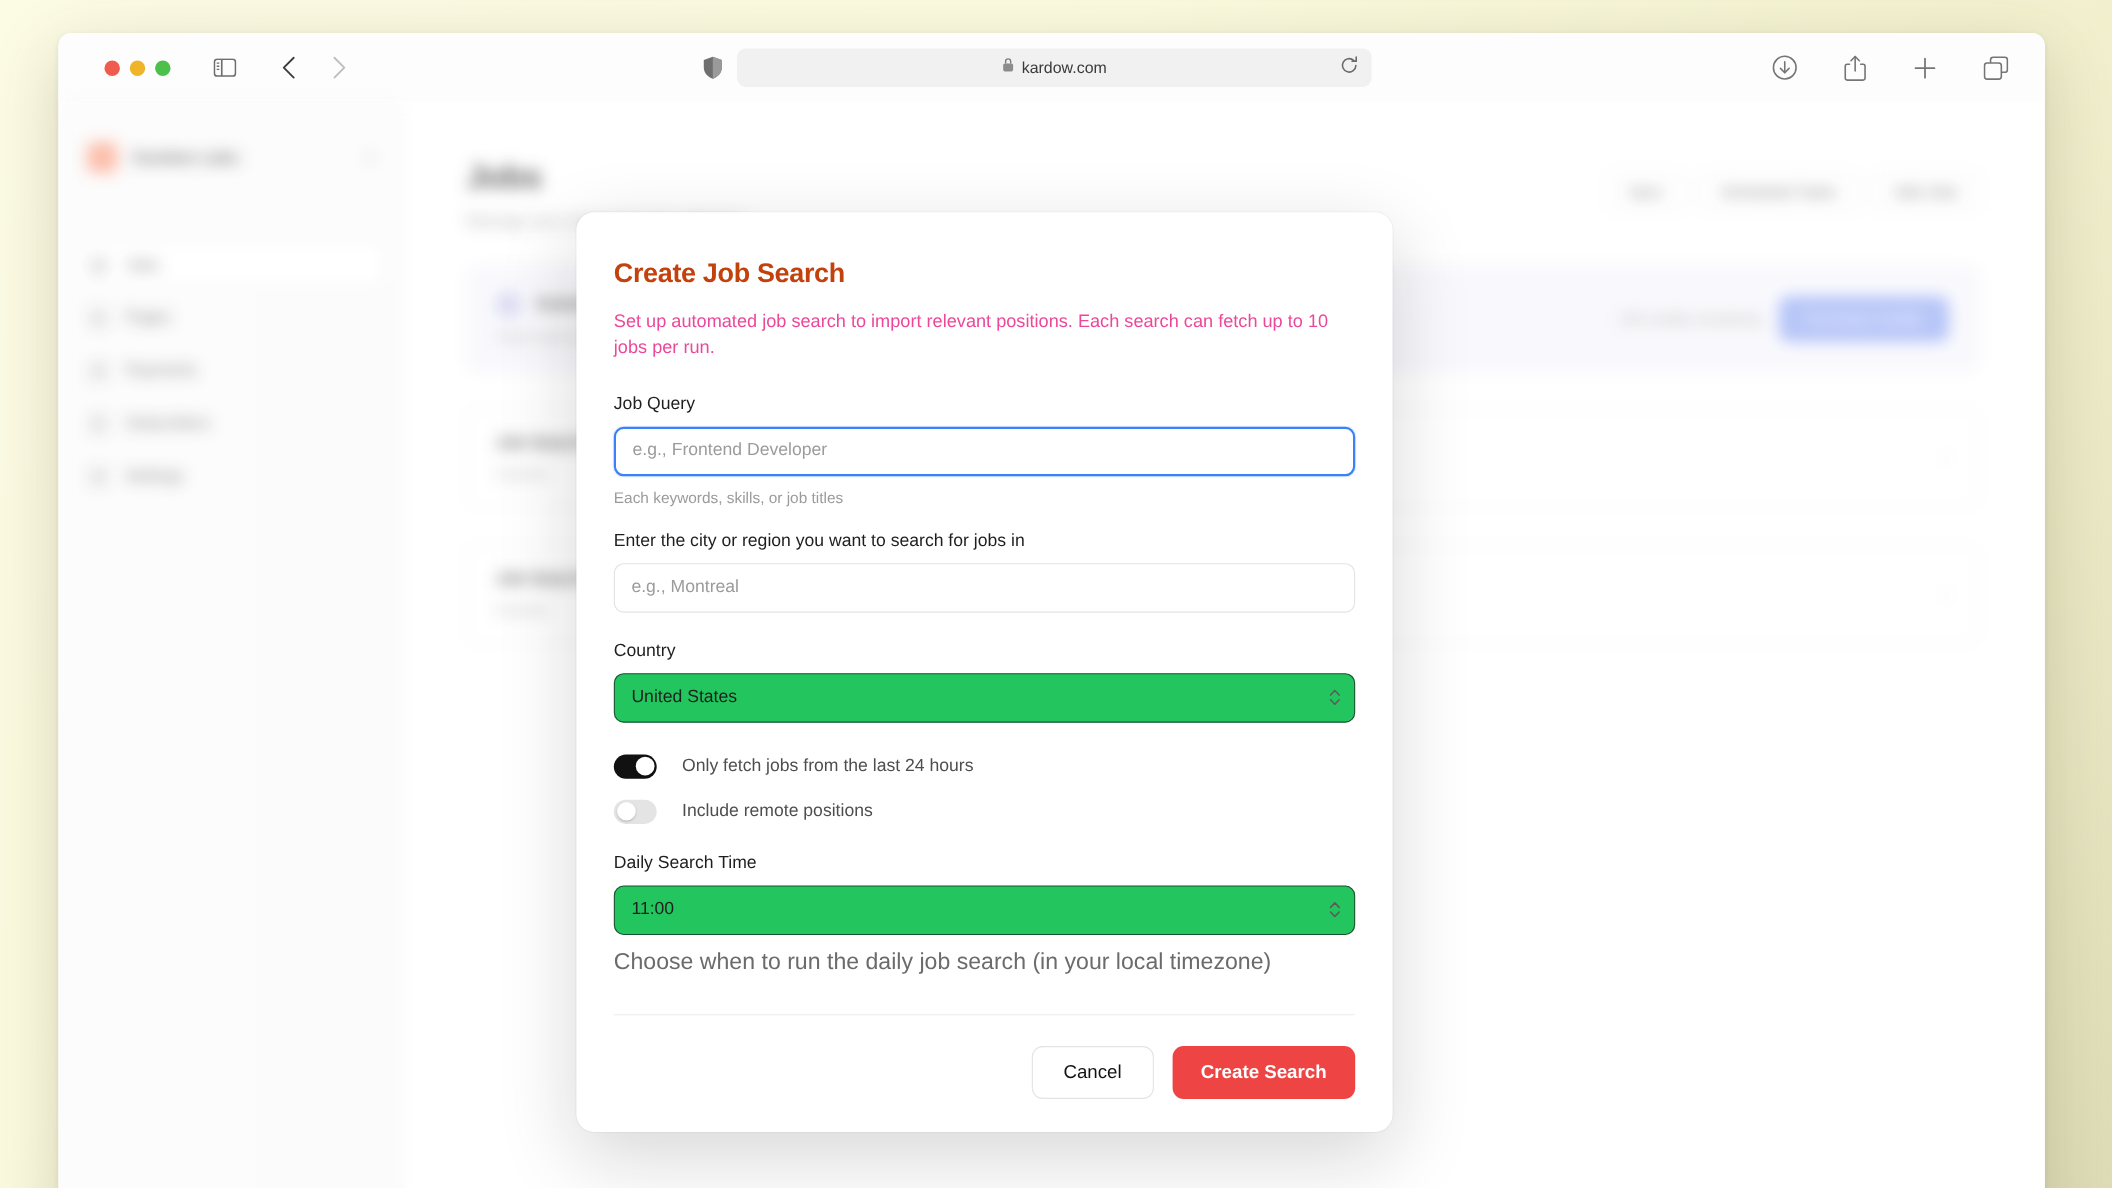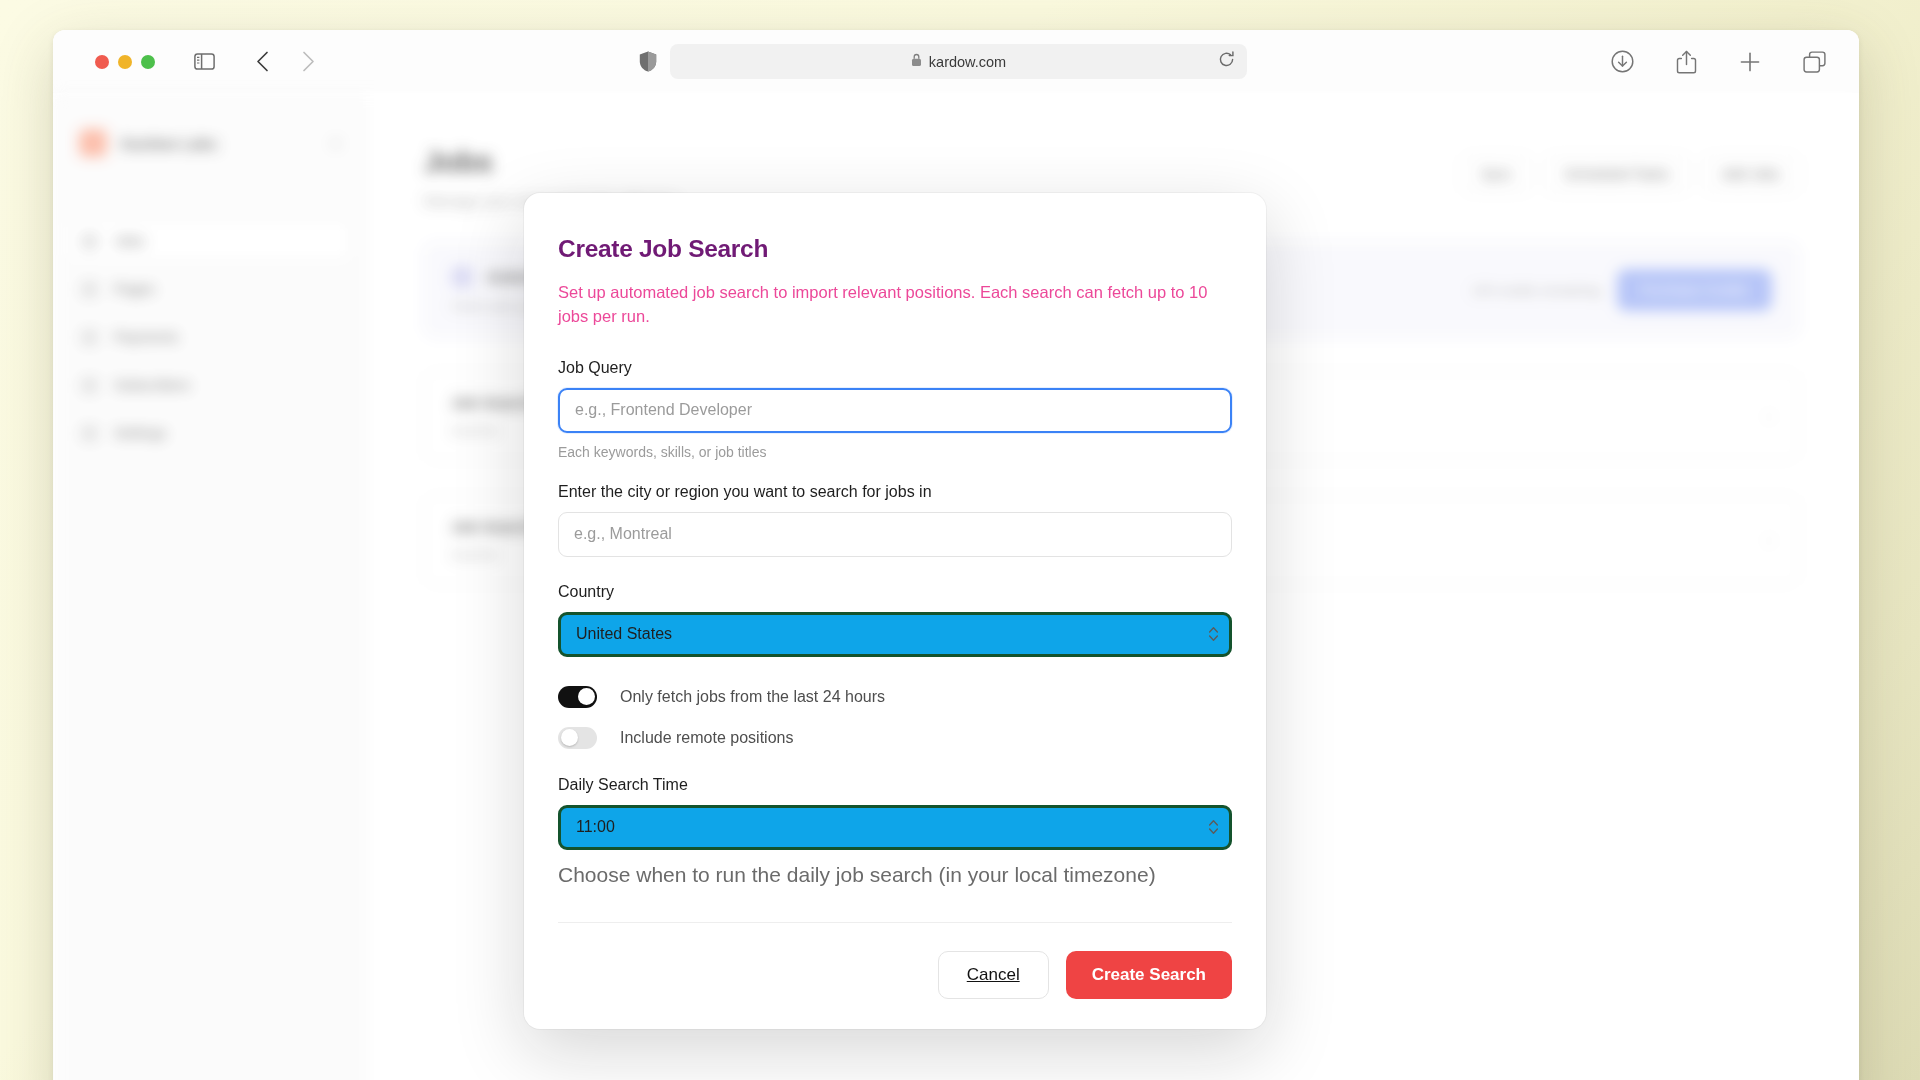--- a/index.html
+++ b/index.html
@@ -153,21 +153,21 @@
   #modal-dialog {
     position: absolute;
     left: 471px; top: 163px;
     width: 742px;
     background: #ffffff;
     border-radius: 16px;
     box-shadow: 0 22px 70px rgba(20,20,20,0.17), 0 0 0 1px rgba(0,0,0,0.035);
     padding: 42px 34px 0 34px;
   }
   #modal-title {
-    font-size: 24.5px; font-weight: 700; color: #701a75;
+    font-size: 24.5px; font-weight: 700; color: #c2410c;
     letter-spacing: -.3px;
   }
   #modal-description {
     margin-top: 17px;
     font-size: 16.5px; line-height: 1.47; color: #ec4899;
     max-width: 672px;
   }
 
   .field-block { margin-top: 30px; }
   .field-label {
@@ -195,22 +195,22 @@
   #location-field-block { margin-top: 23px; }
   #location-field-block .field-label { font-size: 16px; }
 
   #select-row {
     display: flex; gap: 22px; margin-top: 26px;
   }
   .select-col { flex: 1; }
   .select-wrap { position: relative; }
   .select-box {
     width: 100%; height: 45px;
-    border: 3px solid #14532d; border-radius: 9px;
-    background: #0ea5e9;
+    border: 1px solid #14532d; border-radius: 9px;
+    background: #22c55e;
     display: flex; align-items: center;
     padding: 0 15px;
     font-size: 16px; color: #1f1f1f;
   }
   .select-stepper {
     position: absolute; right: 13px; top: 50%;
     transform: translateY(-50%);
     display: flex; flex-direction: column; align-items: center;
     gap: 3px; color: #5b5b5b;
   }
@@ -242,21 +242,20 @@
     border-top: 1px solid #eeeeee;
     padding: 28px 0 30px 0;
     display: flex; justify-content: flex-end; gap: 17px;
   }
   #cancel-button {
     height: 48px; padding: 0 28px;
     border: 1px solid #e4e4e4; border-radius: 10px;
     background: #fff; color: #121212;
     font-size: 17px; font-family: "Liberation Sans", sans-serif;
     cursor: pointer;
-    text-decoration: underline;
   }
   #create-search-button {
     height: 48px; padding: 0 26px;
     border: none; border-radius: 10px;
     background: #ef4444; color: #ffffff;
     font-size: 17px; font-weight: 700;
     font-family: "Liberation Sans", sans-serif;
     cursor: pointer;
   }
 </style>

